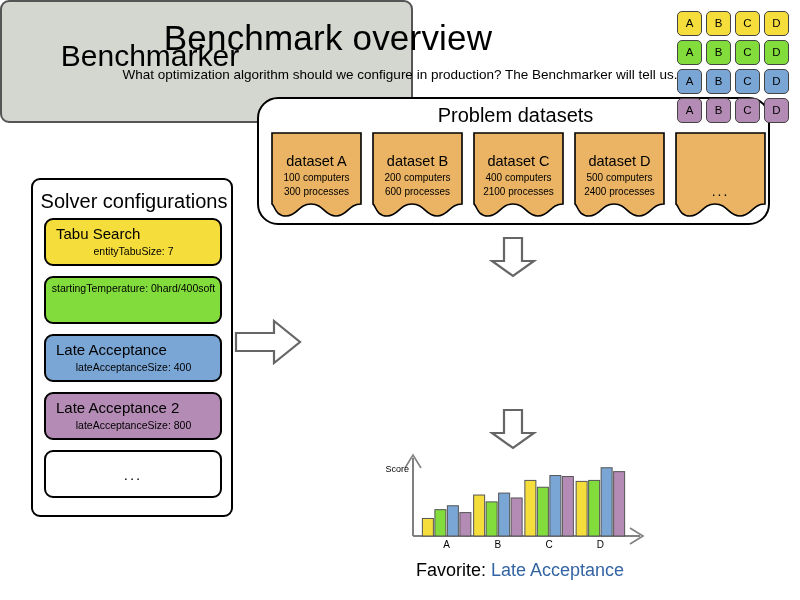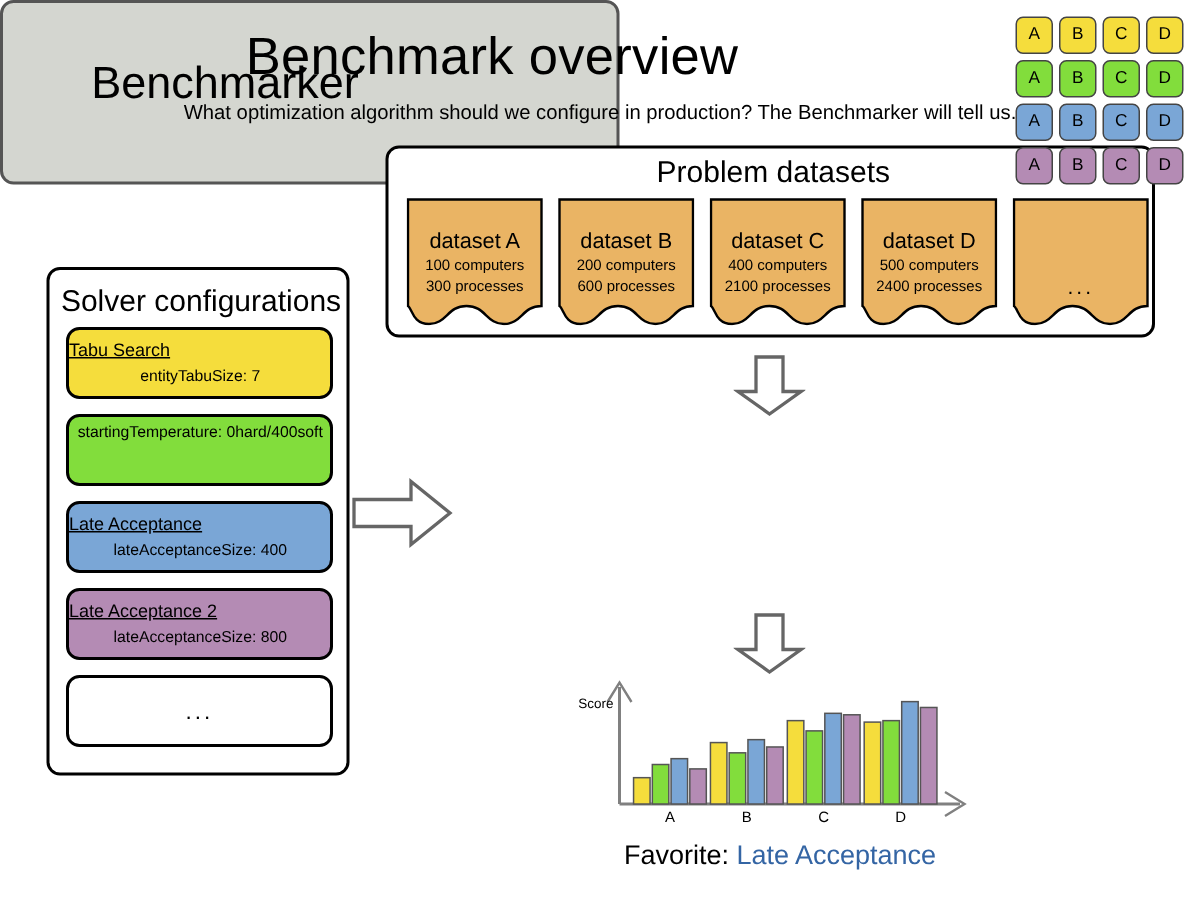--- a/index.html
+++ b/index.html
@@ -37,27 +37,27 @@
   }
 
   
   #solver-panel{left:31px;top:178px;width:202px;height:339px;}
   #solver-title{position:absolute;left:0;top:9px;width:202px;}
   .cfg{
     position:absolute;left:11px;width:178px;height:48px;
     border:2px solid #000;border-radius:9px;box-sizing:border-box;
     padding-top:3px;
   }
-  .cfg .name{font-size:12px;line-height:21px;text-decoration:underline;}
+  .cfg .name{font-size:15px;line-height:21px;padding-left:10px;}
   .cfg .param{font-size:10.5px;line-height:14px;padding-left:1px;text-align:center;}
   .cfg.empty{display:flex;align-items:center;justify-content:center;background:#fff;padding-top:0;}
   .cfg.empty .dots{font-size:15px;line-height:15px;letter-spacing:2px;}
 
   
-  #datasets-panel{left:257px;top:97px;width:513px;height:128px;}
+  #datasets-panel{left:257px;top:97px;width:513px;height:128px;border-radius:21px;}
   #datasets-title{position:absolute;left:0;top:4px;width:513px;}
   .ds-row{position:absolute;left:12px;top:33px;display:flex;gap:10px;}
   .ds{
     position:relative;width:91px;height:85px;
   }
   .ds svg{position:absolute;left:0;top:0;}
   .ds .ds-text{position:relative;z-index:2;padding-top:20px;text-align:center;}
   .ds .ds-name{font-size:14.5px;line-height:19px;}
   .ds .ds-line{font-size:10px;line-height:13.5px;}
   .ds .ds-dots{font-size:14px;line-height:14px;letter-spacing:2px;padding-top:32px;}

